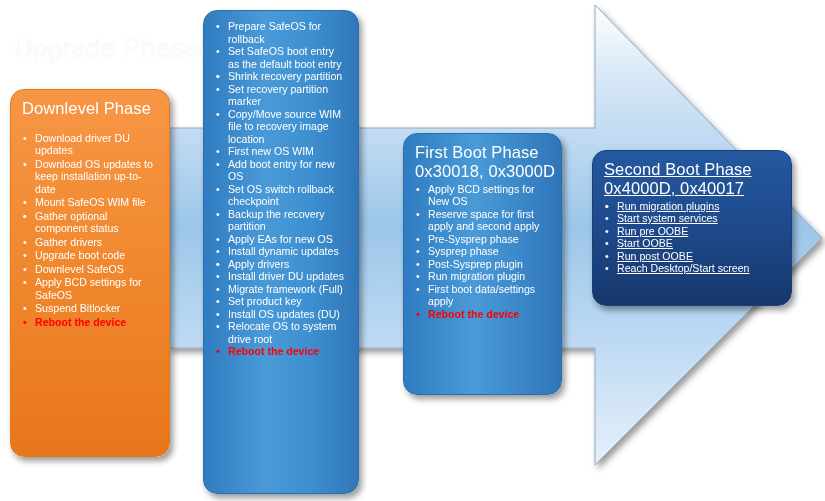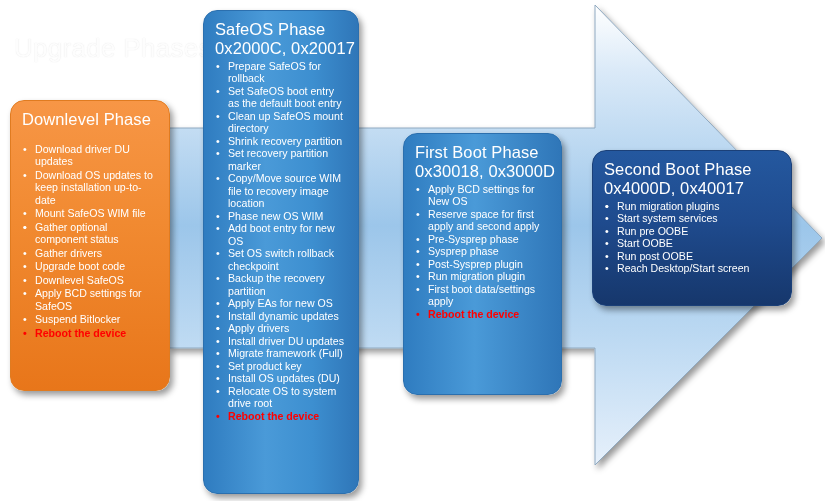--- a/index.html
+++ b/index.html
@@ -60,21 +60,21 @@
     margin-bottom:0px;
   }
   .card li .bullet{
     position:absolute;left:1px;top:0;
   }
   .card li.reboot{color:#ff0000;font-weight:700;}
   .card li.reboot .bullet{color:#ff0000;}
 
   
   #card-downlevel{
-    left:10px;top:100px;width:160px;height:291px;
+    left:10px;top:89px;width:160px;height:368px;
     background:linear-gradient(to bottom,#f79646 0%,#f18a31 42%,#e8761a 100%);
     border:1px solid #e07b20;
   }
   #card-downlevel h2{font-size:16.5px;margin-bottom:14px;}
   #card-downlevel li{font-size:10.6px;margin-bottom:1px;}
 
   
   #card-safeos{
     left:203px;top:10px;width:156px;height:484px;
     background:linear-gradient(to right,#2f7cc0 0%,#4a9ad8 40%,#3d8fd0 70%,#2f76b8 100%);
@@ -90,20 +90,21 @@
     border:1px solid #2b6fae;
   }
   #card-firstboot h2{font-size:16.5px;margin-bottom:2px;}
   #card-firstboot li{font-size:10.6px;margin-bottom:0px;}
 
   
   #card-secondboot{
     left:592px;top:150px;width:200px;height:156px;
     background:linear-gradient(to bottom,#24589f 0%,#1f4b8e 45%,#16376c 100%);
     border:1px solid #1b4078;
+    text-decoration:underline;
   }
   #card-secondboot h2{font-size:16.5px;margin-bottom:2px;}
   #card-secondboot li{font-size:10.6px;margin-bottom:0px;}
 
   .hdr-hex{font-size:16.5px;}
 </style>
 </head>
 <body>
 
 <div id="stage">
@@ -153,32 +154,28 @@
           <li><span class="bullet">•</span><span>Downlevel SafeOS</span></li>
           <li><span class="bullet">•</span><span>Apply BCD settings for SafeOS</span></li>
           <li><span class="bullet">•</span><span>Suspend Bitlocker</span></li>
           <li class="reboot"><span class="bullet">•</span><span>Reboot the device</span></li>
         </ul>
     </div>
   </div>
 
   <div class="card" id="card-safeos">
     <div class="inner">
-      <h2>
-        <span>SafeOS Phase</span>
-        <span class="l2 hdr-hex">0x2000C, 0x20017</span>
-      </h2>
       <ul>
           <li><span class="bullet">•</span><span>Prepare SafeOS for rollback</span></li>
           <li><span class="bullet">•</span><span>Set SafeOS boot entry as the default boot entry</span></li>
-          <li><span class="bullet">•</span><span>Clean up SafeOS mount directory</span></li>
+          <li><span class="bullet">•</span></li>
           <li><span class="bullet">•</span><span>Shrink recovery partition</span></li>
           <li><span class="bullet">•</span><span>Set recovery partition marker</span></li>
           <li><span class="bullet">•</span><span>Copy/Move source WIM file to recovery image location</span></li>
-          <li><span class="bullet">•</span><span>Phase new OS WIM</span></li>
+          <li><span class="bullet">•</span><span>First new OS WIM</span></li>
           <li><span class="bullet">•</span><span>Add boot entry for new OS</span></li>
           <li><span class="bullet">•</span><span>Set OS switch rollback checkpoint</span></li>
           <li><span class="bullet">•</span><span>Backup the recovery partition</span></li>
           <li><span class="bullet">•</span><span>Apply EAs for new OS</span></li>
           <li><span class="bullet">•</span><span>Install dynamic updates</span></li>
           <li><span class="bullet">•</span></li>
           <li><span class="bullet">•</span><span>Apply drivers</span></li>
           <li><span class="bullet">•</span><span>Install driver DU updates</span></li>
           <li><span class="bullet">•</span><span>Migrate framework (Full)</span></li>
           <li><span class="bullet">•</span><span>Set product key</span></li>

